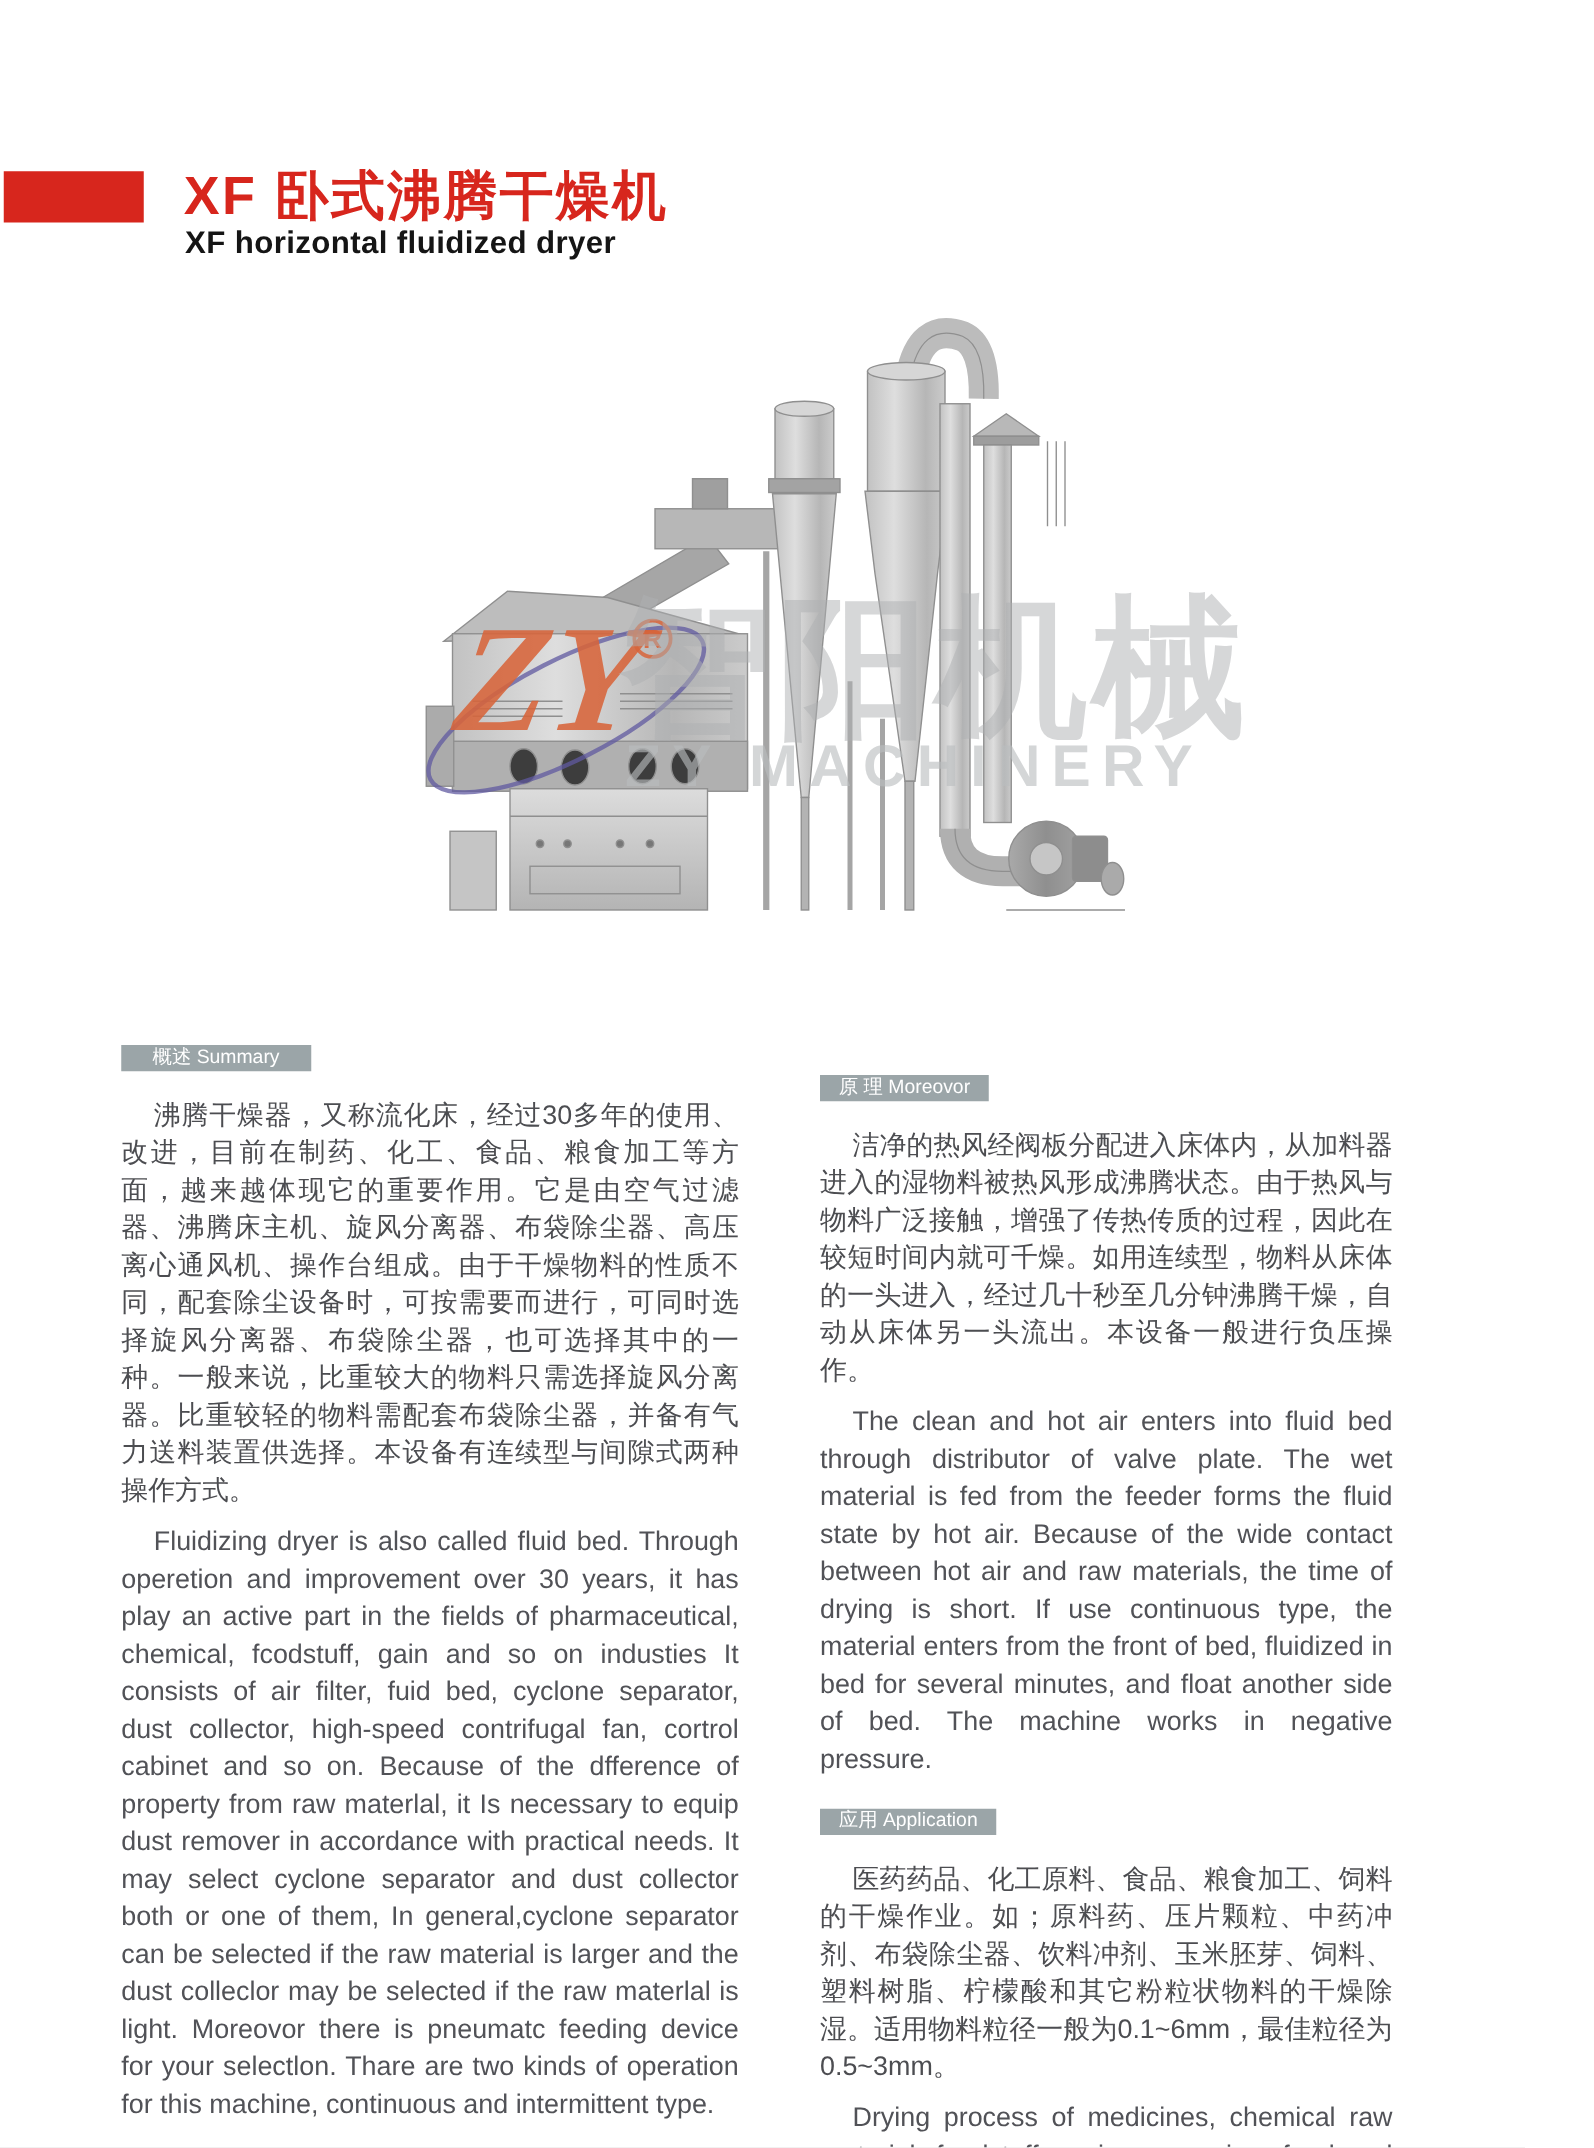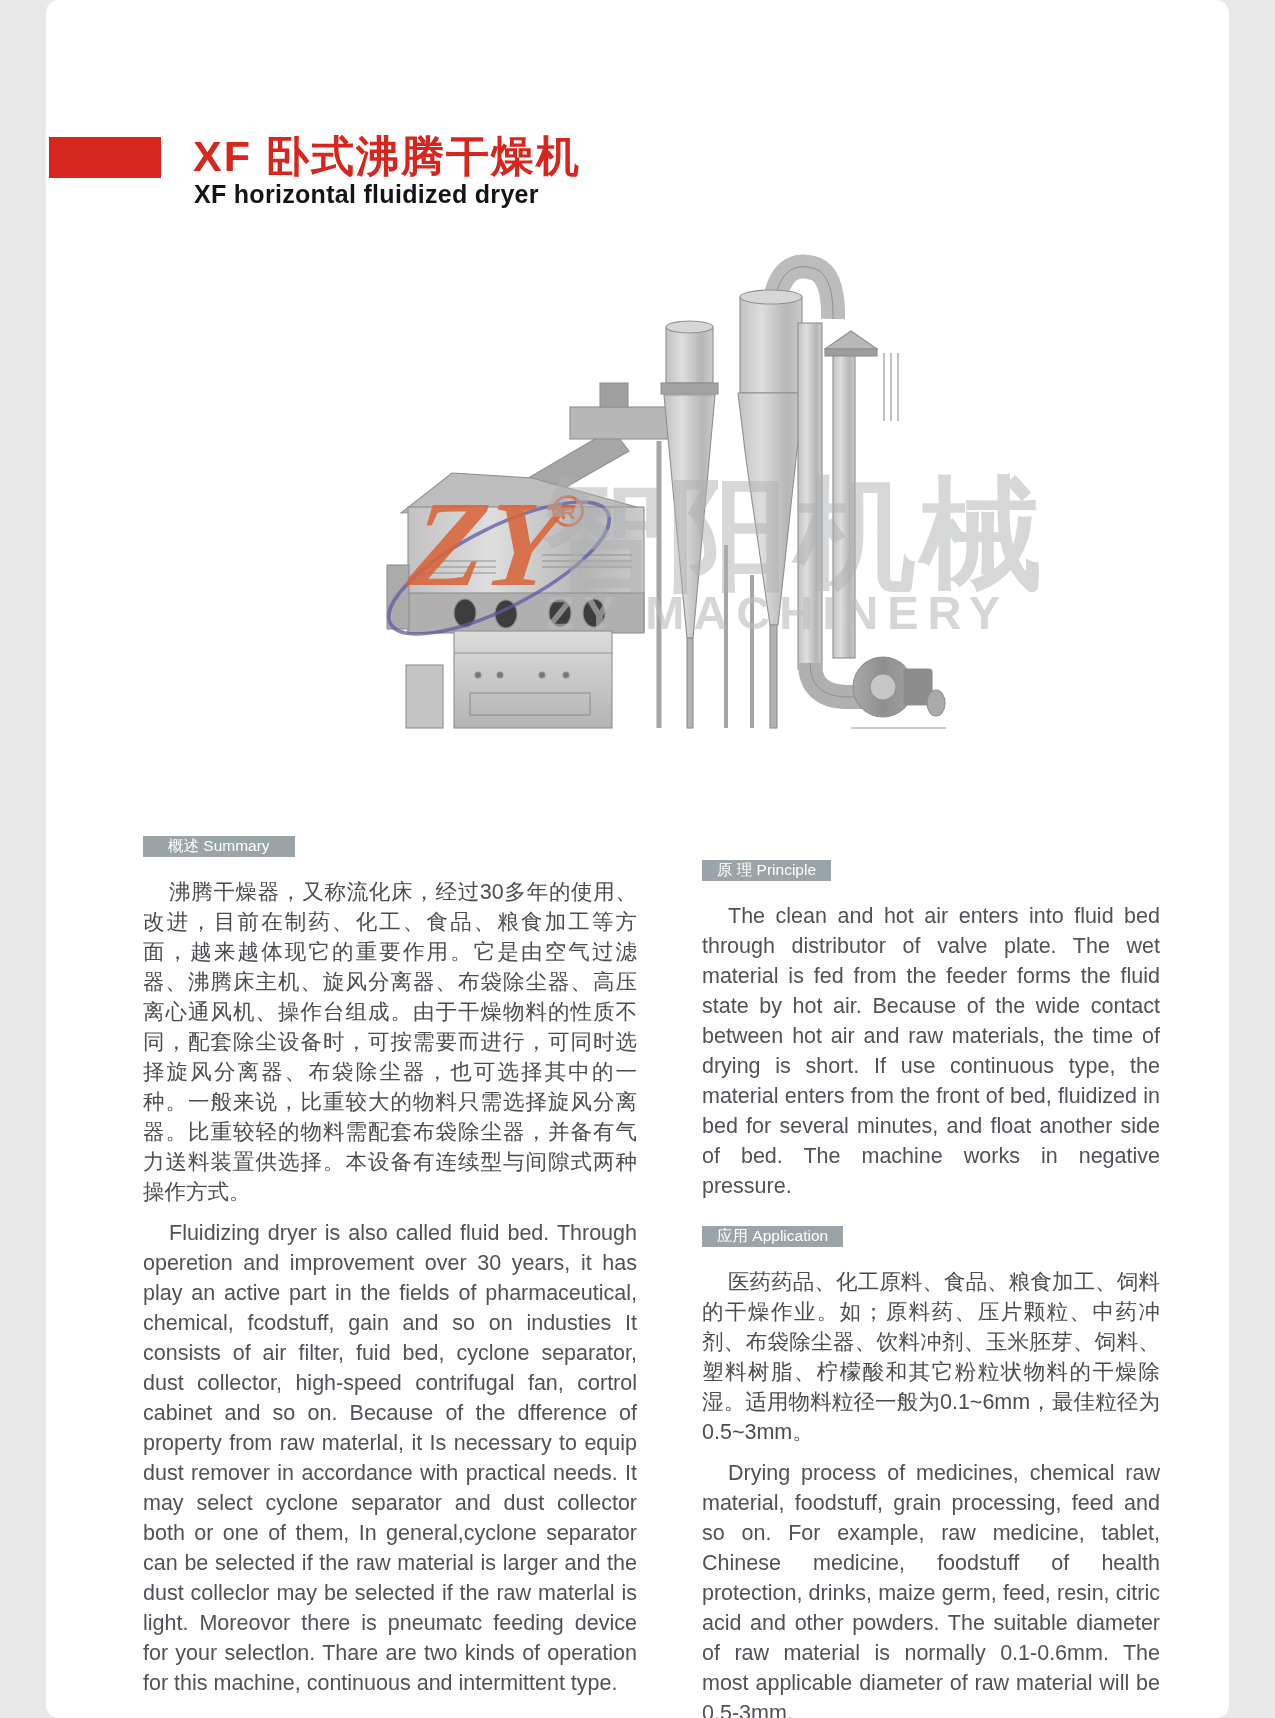--- a/index.html
+++ b/index.html
@@ -1,24 +1,23 @@
 <!DOCTYPE html>
 <html><head>
 <meta charset="utf-8">
 <style>
   * { margin:0; padding:0; box-sizing:border-box; }
   html,body { background:#e8e8e8; }
   .page {
     position:relative;
-    width:1183px; height:1718px;
+    width:1275px; height:1718px;
     margin:0 auto;
     background:#ffffff;
     font-family:"Liberation Sans", sans-serif;
     overflow:hidden;
-    border-radius:13px;
   }
 
   
   .red-block {
     position:absolute; left:3px; top:137px;
     width:112px; height:41px;
     background:#d7261d;
   }
   .title-cn {
     position:absolute; left:147px; top:128px;
@@ -195,21 +194,22 @@
     <div class="wm-en">ZY MACHINERY</div>
   </div>
 
   <div class="col col-left">
     <div class="tag tag--wide">概述 Summary</div>
     <p class="para para-cn">沸腾干燥器，又称流化床，经过30多年的使用、改进，目前在制药、化工、食品、粮食加工等方面，越来越体现它的重要作用。它是由空气过滤器、沸腾床主机、旋风分离器、布袋除尘器、高压离心通风机、操作台组成。由于干燥物料的性质不同，配套除尘设备时，可按需要而进行，可同时选择旋风分离器、布袋除尘器，也可选择其中的一种。一般来说，比重较大的物料只需选择旋风分离器。比重较轻的物料需配套布袋除尘器，并备有气力送料装置供选择。本设备有连续型与间隙式两种操作方式。</p>
     <p class="para">Fluidizing dryer is also called fluid bed. Through operetion and improvement over 30 years, it has play an active part in the fields of pharmaceutical, chemical, fcodstuff, gain and so on industies It consists of air filter, fuid bed, cyclone separator, dust collector, high-speed contrifugal fan, cortrol cabinet and so on. Because of the dfference of property from raw materlal, it Is necessary to equip dust remover in accordance with practical needs. It may select cyclone separator and dust collector both or one of them, In general,cyclone separator can be selected if the raw material is larger and the dust colleclor may be selected if the raw materlal is light. Moreovor there is pneumatc feeding device for your selectlon. Thare are two kinds of operation for this machine, continuous and intermittent type.</p>
   </div>
 
   <div class="col col-right">
-    <div class="tag">原 理 Principle</div>
+    <div class="tag">原 理 Moreovor</div>
+    <p class="para para-cn">洁净的热风经阀板分配进入床体内，从加料器进入的湿物料被热风形成沸腾状态。由于热风与物料广泛接触，增强了传热传质的过程，因此在较短时间内就可千燥。如用连续型，物料从床体的一头进入，经过几十秒至几分钟沸腾干燥，自动从床体另一头流出。本设备一般进行负压操作。</p>
     <p class="para">The clean and hot air enters into fluid bed through distributor of valve plate. The wet material is fed from the feeder forms the fluid state by hot air. Because of the wide contact between hot air and raw materials, the time of drying is short. If use continuous type, the material enters from the front of bed, fluidized in bed for several minutes, and float another side of bed. The machine works in negative pressure.</p>
 
     <div class="tag tag--app">应用 Application</div>
     <p class="para para-cn">医药药品、化工原料、食品、粮食加工、饲料的干燥作业。如；原料药、压片颗粒、中药冲剂、布袋除尘器、饮料冲剂、玉米胚芽、饲料、塑料树脂、柠檬酸和其它粉粒状物料的干燥除湿。适用物料粒径一般为0.1~6mm，最佳粒径为0.5~3mm。</p>
     <p class="para">Drying process of medicines, chemical raw material, foodstuff, grain processing, feed and so on. For example, raw medicine, tablet, Chinese medicine, foodstuff of health protection, drinks, maize germ, feed, resin, citric acid and other powders. The suitable diameter of raw material is normally 0.1-0.6mm. The most applicable diameter of raw material will be 0.5-3mm.</p>
   </div>
 
 </div>
 
 </body></html>

